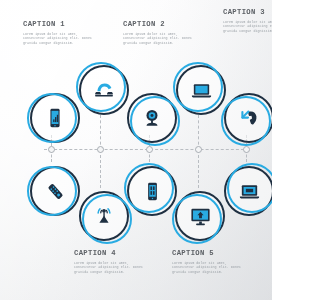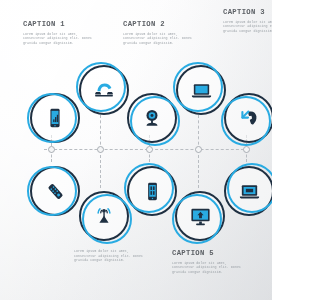--- a/index.html
+++ b/index.html
@@ -90,20 +90,21 @@
   </div>
   <div class="caption cap2">
     <p class="ct">CAPTION 2</p>
     <p class="cb">Lorem ipsum dolor sit amet, consectetur adipiscing elit. Donec gravida congue dignissim.</p>
   </div>
   <div class="caption cap3">
     <p class="ct">CAPTION 3</p>
     <p class="cb">Lorem ipsum dolor sit amet, consectetur adipiscing elit. Donec gravida congue dignissim.</p>
   </div>
   <div class="caption cap4">
+    <p class="ct">CAPTION 4</p>
     <p class="cb">Lorem ipsum dolor sit amet, consectetur adipiscing elit. Donec gravida congue dignissim.</p>
   </div>
   <div class="caption cap5">
     <p class="ct">CAPTION 5</p>
     <p class="cb">Lorem ipsum dolor sit amet, consectetur adipiscing elit. Donec gravida congue dignissim.</p>
   </div>
 
   <div class="timeline"></div>
 
   <div class="vline" style="left:51px;top:135px;height:15px;"></div>

